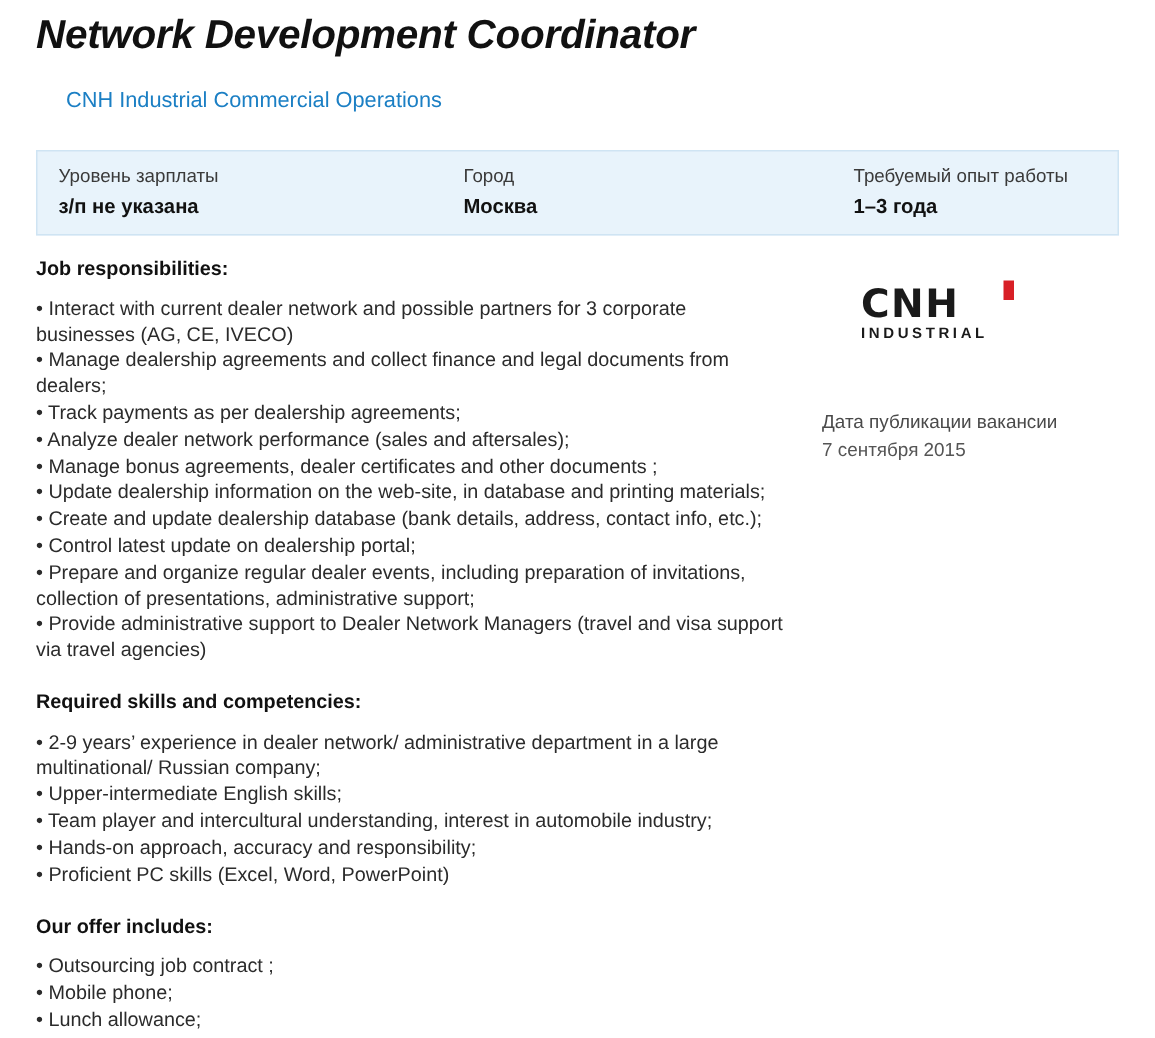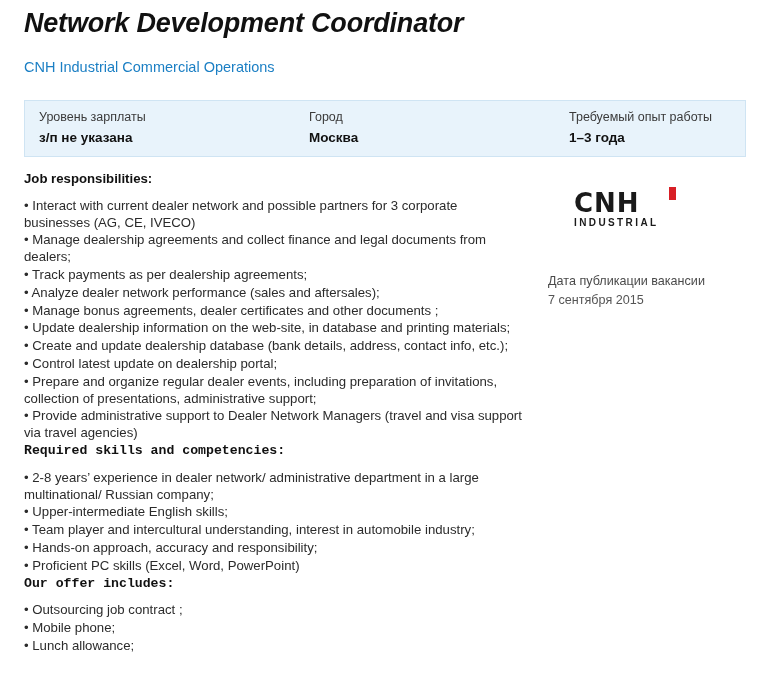--- a/index.html
+++ b/index.html
@@ -29,20 +29,21 @@
     letter-spacing: -0.2px;
     line-height: 1.15;
     font-style: italic;
   }
   .company-link {
     display: inline-block;
     margin-top: 20px;
     font-size: 14.5px;
     color: #1b7fc4;
     text-decoration: none;
+    margin-left: 20px;
   }
 
   .info-bar {
     margin-top: 24px;
     background: #e8f3fb;
     border: 1px solid #cfe4f3;
     height: 57px;
     display: flex;
     align-items: flex-start;
     box-sizing: border-box;
@@ -76,21 +77,21 @@
     font-size: 13.2px;
     line-height: 16.8px;
     color: #2b2b2b;
   }
   .sect-head {
     font-weight: bold;
     font-size: 13.2px;
     color: #111111;
     margin: 0 0 10px 0;
   }
-  .sect-head.gap { margin-top: 1px; font-family: Liberation Mono, monospace; }
+  .sect-head.gap { margin-top: 18px; }
   .bullets {
     margin: 0;
     padding: 0;
     list-style: none;
   }
   .bullets li {
     margin: 0 0 1px 0;
   }
 
   .side-col {
@@ -178,21 +179,21 @@
           <li>• Create and update dealership database (bank details, address, contact info, etc.);</li>
           <li>• Control latest update on dealership portal;</li>
           <li>• Prepare and organize regular dealer events, including preparation of invitations, collection of presentations, administrative support;</li>
           <li>• Provide administrative support to Dealer Network Managers (travel and visa support via travel agencies)</li>
         </ul>
       </div>
 
       <div>
         <div class="sect-head gap">Required skills and competencies:</div>
         <ul class="bullets">
-          <li>• 2-8 years’ experience in dealer network/ administrative department in a large multinational/ Russian company;</li>
+          <li>• 2-9 years’ experience in dealer network/ administrative department in a large multinational/ Russian company;</li>
           <li>• Upper-intermediate English skills;</li>
           <li>• Team player and intercultural understanding, interest in automobile industry;</li>
           <li>• Hands-on approach, accuracy and responsibility;</li>
           <li>• Proficient PC skills (Excel, Word, PowerPoint)</li>
         </ul>
       </div>
 
       <div>
         <div class="sect-head gap">Our offer includes:</div>
         <ul class="bullets">

